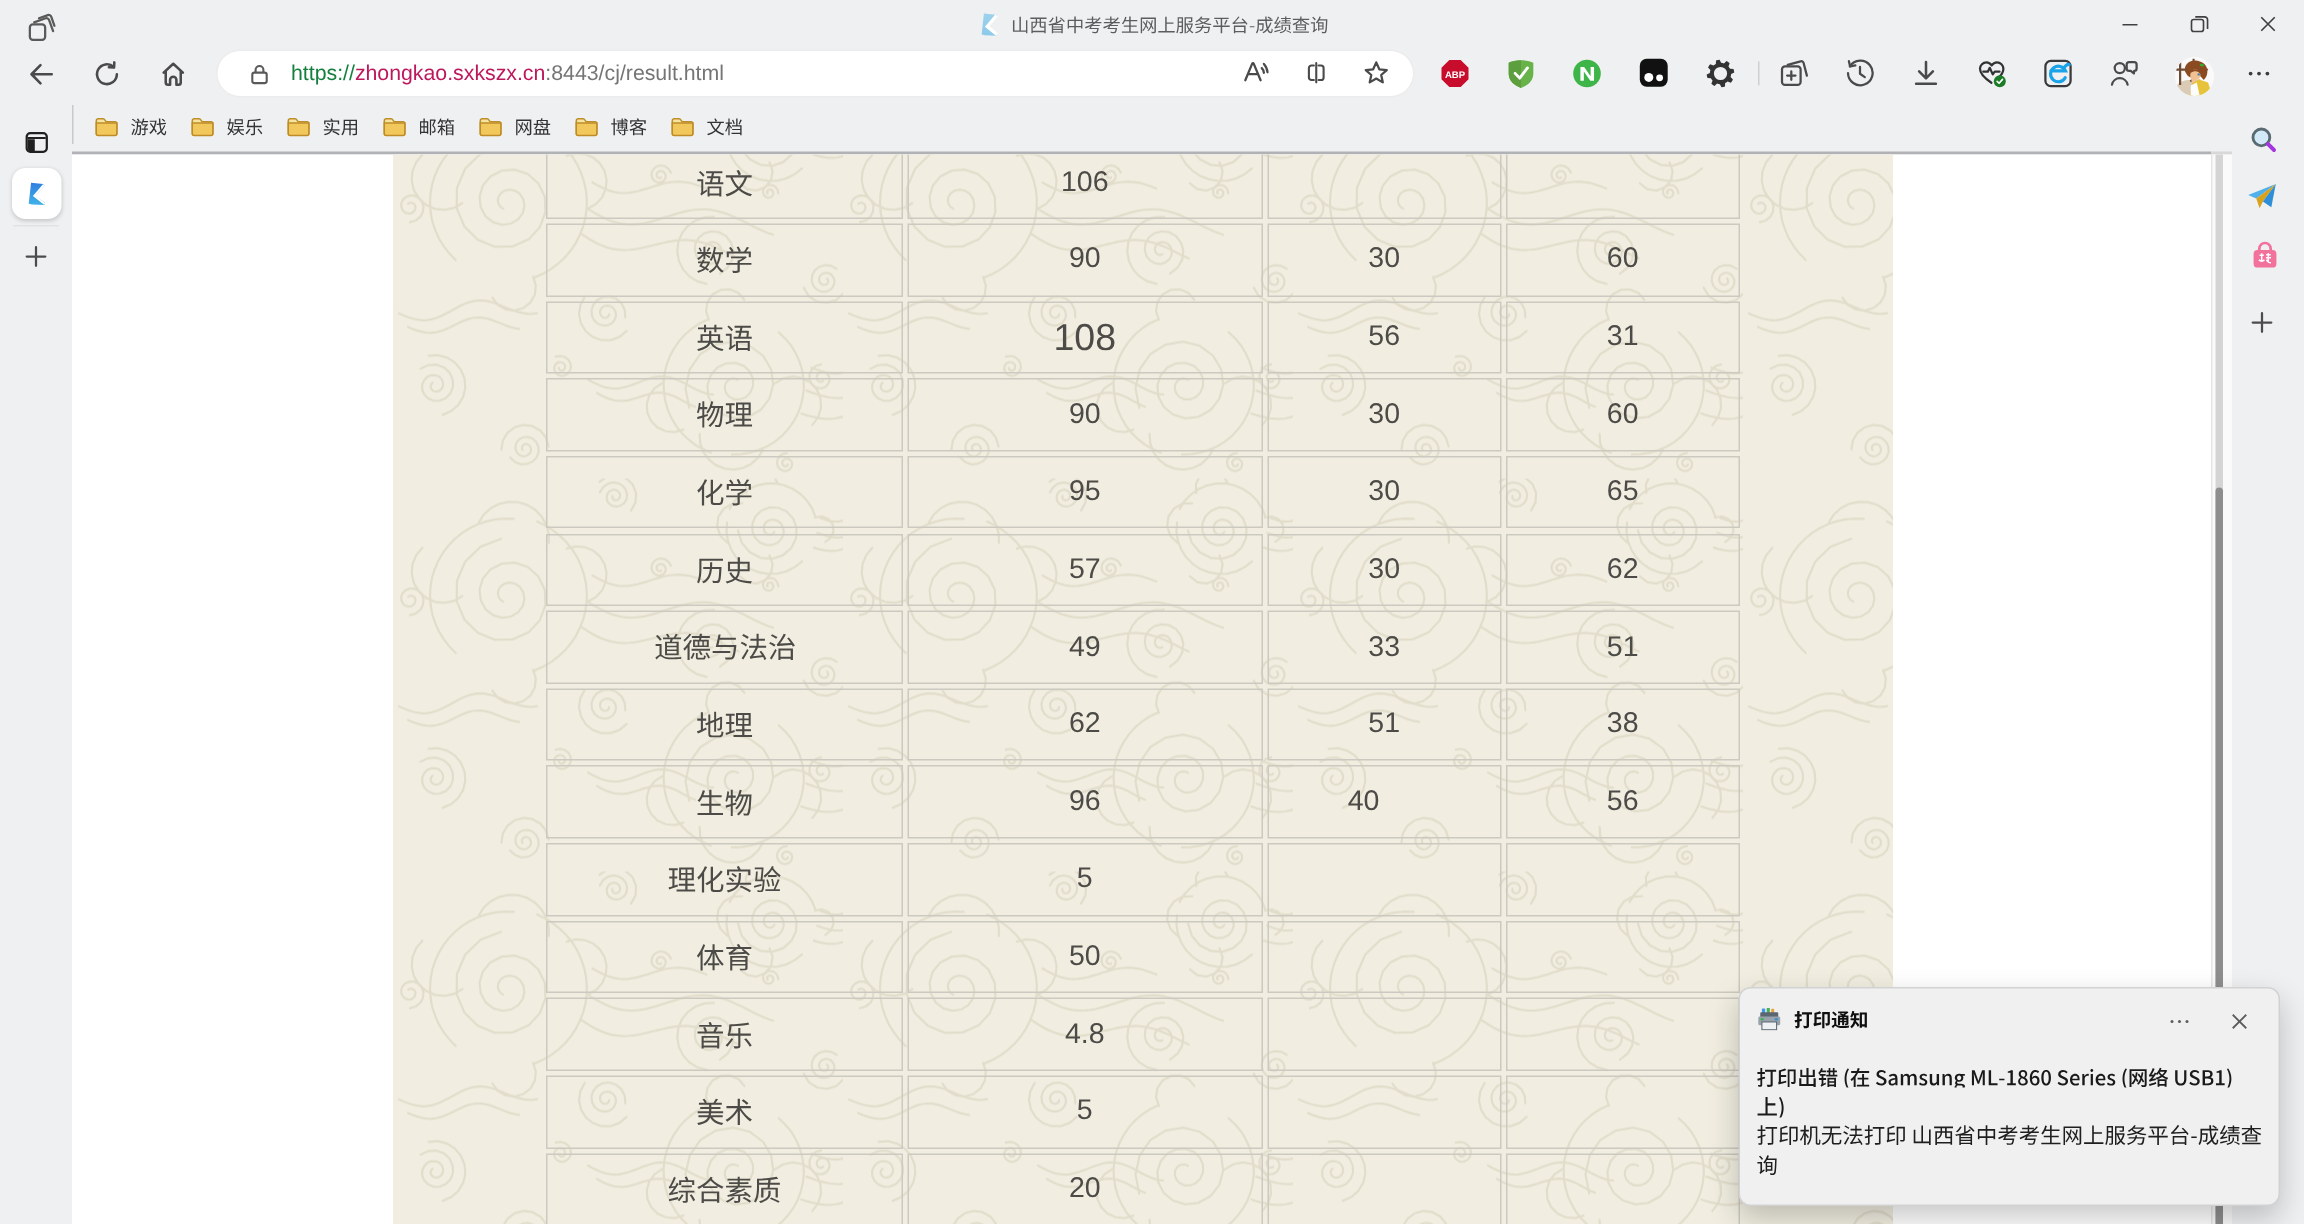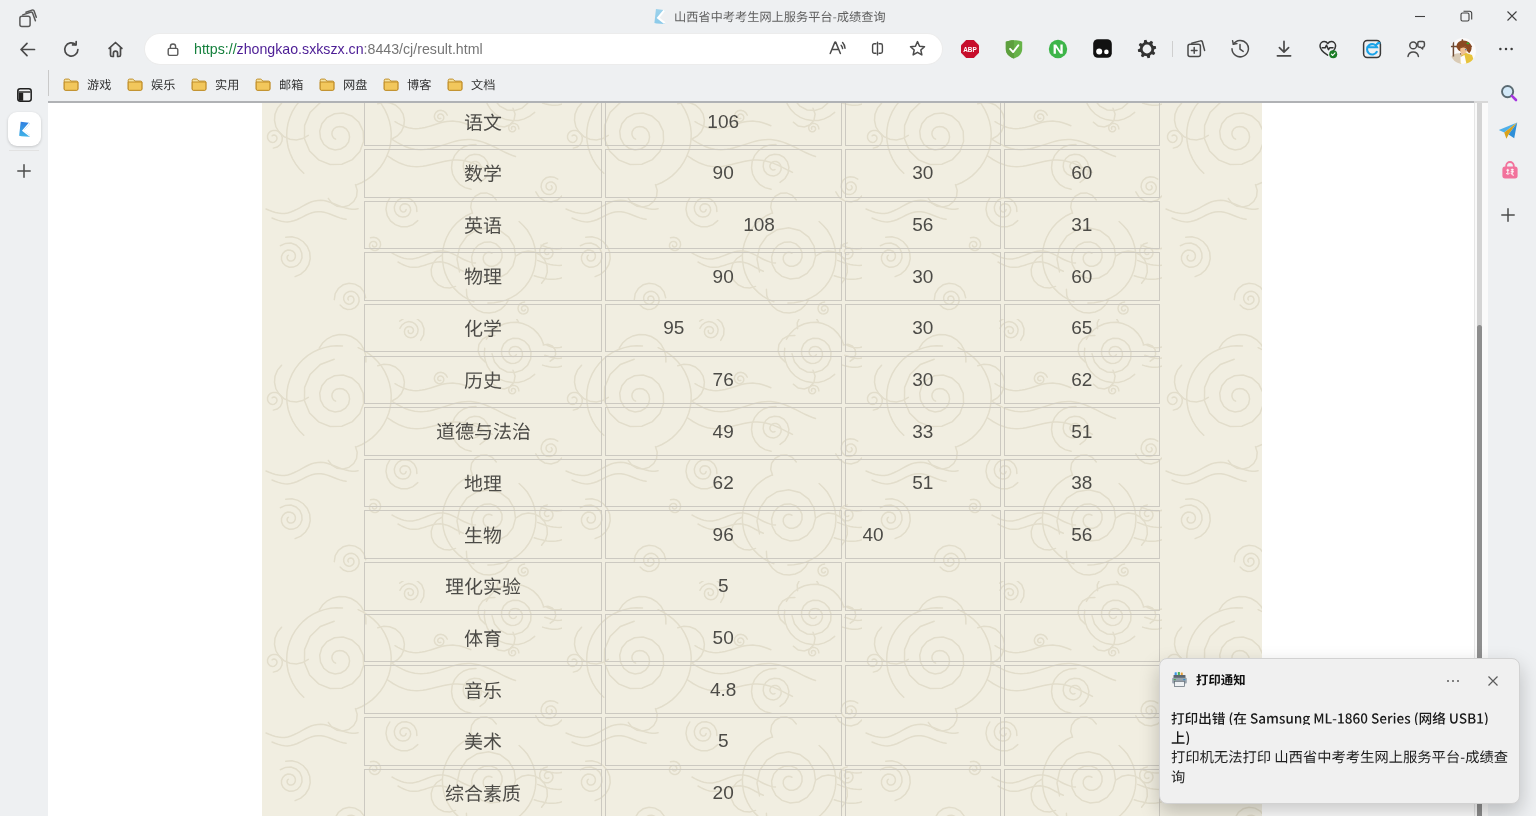--- a/index.html
+++ b/index.html
@@ -52,21 +52,21 @@
       <path d="M3.1,8.4 L9.5,2.5 L15.9,8.4 M4.5,7.2 V15 a1.5,1.5 0 0 0 1.5,1.5 h1.4 v-3.3 a2.1,2.1 0 0 1 4.2,0 v3.3 h1.4 a1.5,1.5 0 0 0 1.5,-1.5 V7.2"></path>
     </g>
   </svg>
 <div class="abs" style="left:145px;top:33.5px;width:797px;height:30px;background:#fff;border-radius:15px;box-shadow:0 0 0 1px #ececec"></div>
 <svg style="position:absolute;left:166px;top:41.5px;" width="14" height="15" viewBox="0 0 14 15">
     <g fill="none" stroke="#5a5a5a" stroke-width="1.4">
       <rect x="2.2" y="6.4" width="9.6" height="7" rx="1.4"></rect>
       <path d="M4.4,6.2 V4.6 a2.6,2.6 0 0 1 5.2,0 V6.2"></path>
     </g>
   </svg>
-<div class="abs" style="left:194px;top:33.5px;height:30px;line-height:30px;font-size:14.2px;"><span style="color:#15803d">https://</span><span style="color:#4c1d95">zhongkao.sxkszx.cn</span><span style="color:#757575">:8443/cj/result.html</span></div>
+<div class="abs" style="left:194px;top:33.5px;height:30px;line-height:30px;font-size:14.2px;"><span style="color:#15803d">https://</span><span style="color:#be185d">zhongkao.sxkszx.cn</span><span style="color:#757575">:8443/cj/result.html</span></div>
 <svg style="position:absolute;left:828px;top:39px;" width="19" height="19" viewBox="0 0 19 19">
     <g fill="none" stroke="#4a4a4a" stroke-width="1.5" stroke-linecap="round">
       <path d="M2.2,14.5 L6.8,3.4 a0.55,0.55 0 0 1 1,0 L12.4,14.5 M4.1,10.4 h6.6"></path>
       <path d="M14.6,3.6 a9,9 0 0 1 2.4,5.6"></path>
       <path d="M13.2,6.4 a5,5 0 0 1 1.4,3.2"></path>
     </g>
   </svg>
 <svg style="position:absolute;left:868px;top:39px;" width="19" height="19" viewBox="0 0 19 19">
     <g fill="none" stroke="#4a4a4a" stroke-width="1.4" stroke-linecap="round">
       <path d="M7.9,4.7 H6.3 a1.7,1.7 0 0 0 -1.7,1.7 v6.2 a1.7,1.7 0 0 0 1.7,1.7 h1.6 M11.1,4.7 h1.6 a1.7,1.7 0 0 1 1.7,1.7 v6.2 a1.7,1.7 0 0 1 -1.7,1.7 h-1.6 M9.5,3.1 V15.9"></path>
@@ -303,51 +303,51 @@
 <div class="abs" style="left:663.2px;top:56.8px;width:120px;height:28px;line-height:28px;text-align:center;font-size:19px;color:#4c4b47">90</div>
 <div class="abs" style="left:862.8px;top:56.8px;width:120px;height:28px;line-height:28px;text-align:center;font-size:19px;color:#4c4b47">30</div>
 <div class="abs" style="left:1021.8px;top:56.8px;width:120px;height:28px;line-height:28px;text-align:center;font-size:19px;color:#4c4b47">60</div>
 <div class="abs" style="left:364px;top:98.2px;width:236px;height:46.6px;border:1px solid #ccc9c1"></div>
 <div class="abs" style="left:604.5px;top:98.2px;width:235.5px;height:46.6px;border:1px solid #ccc9c1"></div>
 <div class="abs" style="left:844.5px;top:98.2px;width:154.5px;height:46.6px;border:1px solid #ccc9c1"></div>
 <div class="abs" style="left:1003.5px;top:98.2px;width:154.5px;height:46.6px;border:1px solid #ccc9c1"></div>
 <svg style="position:absolute;left:464.0px;top:112.3px;" width="38.0" height="20.3" viewBox="0 -17.48 38.0 20.33">
       <path fill="#4c4b47" d="M8.7 -11.9V-9.7H3.0V-5.3H1.1V-3.9H8.2C7.4 -2.2 5.5 -0.7 0.7 0.4C1 0.7 1.4 1.3 1.6 1.6C6.6 0.4 8.7 -1.4 9.6 -3.4C11.1 -0.7 13.7 0.9 17.5 1.6C17.7 1.2 18.1 0.6 18.4 0.3C14.7 -0.2 12.2 -1.6 10.8 -3.9H18.0V-5.3H16.1V-9.7H10.2V-11.9ZM4.4 -5.3V-8.5H8.7V-6.7C8.7 -6.2 8.7 -5.7 8.6 -5.3ZM14.6 -5.3H10.1C10.1 -5.7 10.2 -6.2 10.2 -6.6V-8.5H14.6ZM12.2 -16.0V-14.2H6.7V-16.0H5.3V-14.2H1.3V-12.9H5.3V-10.9H6.7V-12.9H12.2V-10.9H13.6V-12.9H17.6V-14.2H13.6V-16.0Z M20.9 -14.6C21.9 -13.7 23.1 -12.4 23.7 -11.6L24.7 -12.6C24.1 -13.4 22.8 -14.6 21.8 -15.4ZM26.4 -11.9V-10.6H28.9C28.7 -9.7 28.4 -8.8 28.2 -8.0H25.1V-6.7H37.2V-8.0H35.0C35.1 -9.2 35.3 -10.6 35.3 -11.8L34.3 -11.9L34.1 -11.9H30.6L31 -14.0H36.6V-15.3H25.7V-14.0H29.6L29.1 -11.9ZM29.7 -8 30.3 -10.6H33.9C33.8 -9.8 33.7 -8.9 33.6 -8.0ZM26.7 -5.1V1.5H28.0V0.8H34.5V1.5H35.9V-5.1ZM28 -0.5V-3.9H34.5V-0.5ZM22.5 0.9C22.8 0.6 23.3 0.2 26.5 -2.0C26.4 -2.3 26.2 -2.8 26.1 -3.2L23.8 -1.7V-10.0H19.9V-8.6H22.5V-1.7C22.5 -0.9 22.1 -0.5 21.8 -0.3C22.1 -0 22.4 0.6 22.5 0.9Z"></path>
     </svg>
-<div class="abs" style="left:699px;top:108.5px;width:120px;height:28px;line-height:28px;text-align:center;font-size:19px;color:#4c4b47">108</div>
+<div class="abs" style="left:624px;top:108.5px;width:120px;height:28px;line-height:28px;text-align:right;font-size:25px;color:#4c4b47">108</div>
 <div class="abs" style="left:862.8px;top:108.5px;width:120px;height:28px;line-height:28px;text-align:center;font-size:19px;color:#4c4b47">56</div>
 <div class="abs" style="left:1021.8px;top:108.5px;width:120px;height:28px;line-height:28px;text-align:center;font-size:19px;color:#4c4b47">31</div>
 <div class="abs" style="left:364px;top:149.8px;width:236px;height:46.6px;border:1px solid #ccc9c1"></div>
 <div class="abs" style="left:604.5px;top:149.8px;width:235.5px;height:46.6px;border:1px solid #ccc9c1"></div>
 <div class="abs" style="left:844.5px;top:149.8px;width:154.5px;height:46.6px;border:1px solid #ccc9c1"></div>
 <div class="abs" style="left:1003.5px;top:149.8px;width:154.5px;height:46.6px;border:1px solid #ccc9c1"></div>
 <svg style="position:absolute;left:464.0px;top:163.9px;" width="38.0" height="20.3" viewBox="0 -17.48 38.0 20.33">
       <path fill="#4c4b47" d="M10.1 -16.0C9.5 -13.1 8.4 -10.4 6.8 -8.6C7.1 -8.4 7.7 -8 7.9 -7.8C8.7 -8.8 9.4 -10 10.1 -11.4H11.7C10.8 -8.4 9.1 -5.2 7.1 -3.6C7.5 -3.4 8 -3 8.2 -2.8C10.3 -4.6 12.1 -8.2 12.9 -11.4H14.5C13.5 -6.6 11.5 -1.9 8.3 0.3C8.7 0.5 9.2 0.9 9.5 1.2C12.7 -1.3 14.8 -6.4 15.8 -11.4H16.6C16.3 -3.9 15.8 -1 15.2 -0.3C15 -0.1 14.8 -0 14.5 -0.0C14.2 -0 13.4 -0.1 12.5 -0.1C12.8 0.3 12.9 0.9 12.9 1.3C13.8 1.3 14.6 1.3 15.1 1.3C15.7 1.2 16.1 1.1 16.4 0.5C17.2 -0.4 17.6 -3.4 18 -12.0C18.1 -12.2 18.1 -12.8 18.1 -12.8H10.6C10.9 -13.7 11.2 -14.7 11.5 -15.7ZM1.9 -14.9C1.6 -12.5 1.3 -10.1 0.6 -8.5C0.9 -8.4 1.4 -8 1.6 -7.9C2 -8.6 2.2 -9.6 2.5 -10.7H4.2V-6.4C2.9 -6 1.6 -5.7 0.7 -5.4L1 -4.0L4.2 -5.0V1.5H5.5V-5.5L7.9 -6.2L7.8 -7.5L5.5 -6.8V-10.7H7.5V-12.1H5.5V-15.9H4.2V-12.1H2.7C2.9 -12.9 3 -13.8 3.1 -14.7Z M28 -10.3H31.0V-7.8H28.0ZM32.2 -10.3H35.1V-7.8H32.2ZM28 -13.8H31.0V-11.4H28.0ZM32.2 -13.8H35.1V-11.4H32.2ZM25 -0.4V0.9H37.4V-0.4H32.3V-3.0H36.7V-4.3H32.3V-6.6H36.5V-15.1H26.7V-6.6H30.8V-4.3H26.5V-3.0H30.8V-0.4ZM19.7 -1.9 20 -0.5C21.7 -1 23.9 -1.7 25.9 -2.4L25.7 -3.8L23.6 -3.1V-7.8H25.5V-9.2H23.6V-13.3H25.8V-14.7H19.9V-13.3H22.2V-9.2H20.1V-7.8H22.2V-2.7C21.3 -2.4 20.4 -2.1 19.7 -1.9Z"></path>
     </svg>
 <div class="abs" style="left:663.2px;top:160.1px;width:120px;height:28px;line-height:28px;text-align:center;font-size:19px;color:#4c4b47">90</div>
 <div class="abs" style="left:862.8px;top:160.1px;width:120px;height:28px;line-height:28px;text-align:center;font-size:19px;color:#4c4b47">30</div>
 <div class="abs" style="left:1021.8px;top:160.1px;width:120px;height:28px;line-height:28px;text-align:center;font-size:19px;color:#4c4b47">60</div>
 <div class="abs" style="left:364px;top:201.4px;width:236px;height:46.6px;border:1px solid #ccc9c1"></div>
 <div class="abs" style="left:604.5px;top:201.4px;width:235.5px;height:46.6px;border:1px solid #ccc9c1"></div>
 <div class="abs" style="left:844.5px;top:201.4px;width:154.5px;height:46.6px;border:1px solid #ccc9c1"></div>
 <div class="abs" style="left:1003.5px;top:201.4px;width:154.5px;height:46.6px;border:1px solid #ccc9c1"></div>
 <svg style="position:absolute;left:464.0px;top:215.6px;" width="38.0" height="20.3" viewBox="0 -17.48 38.0 20.33">
       <path fill="#4c4b47" d="M16.5 -13.2C15.1 -11.2 13.3 -9.3 11.3 -7.7V-15.6H9.8V-6.6C8.6 -5.7 7.3 -5 6.1 -4.4C6.5 -4.1 6.9 -3.6 7.2 -3.3C8 -3.7 8.9 -4.3 9.8 -4.8V-1.5C9.8 0.6 10.4 1.2 12.3 1.2C12.7 1.2 15.2 1.2 15.7 1.2C17.7 1.2 18.1 -0.1 18.3 -3.6C17.8 -3.7 17.2 -4 16.9 -4.3C16.7 -1.1 16.6 -0.2 15.6 -0.2C15 -0.2 12.9 -0.2 12.4 -0.2C11.5 -0.2 11.3 -0.5 11.3 -1.5V-5.9C13.8 -7.7 16.1 -9.8 17.8 -12.3ZM5.9 -16.0C4.8 -13.1 2.9 -10.2 0.8 -8.4C1.1 -8.1 1.6 -7.3 1.7 -7.0C2.5 -7.7 3.2 -8.6 3.9 -9.5V1.5H5.4V-11.8C6.2 -13 6.8 -14.2 7.4 -15.5Z M27.7 -6.6V-5.2H20.1V-3.9H27.7V-0.3C27.7 0 27.6 0.1 27.3 0.1C26.9 0.2 25.6 0.2 24.1 0.1C24.4 0.5 24.6 1.1 24.7 1.5C26.5 1.5 27.5 1.5 28.3 1.2C29 1 29.2 0.6 29.2 -0.2V-3.9H37.0V-5.2H29.2V-6.0C30.9 -6.7 32.7 -7.8 33.9 -8.9L33 -9.6L32.7 -9.5H23.3V-8.3H31.1C30.1 -7.6 28.9 -7 27.7 -6.6ZM27.1 -15.7C27.6 -14.8 28.2 -13.6 28.5 -12.8H24.3L25 -13.2C24.7 -13.9 23.9 -15 23.2 -15.8L22 -15.2C22.6 -14.5 23.3 -13.5 23.7 -12.8H20.5V-9.0H21.9V-11.5H35.2V-9.0H36.6V-12.8H33.5C34.1 -13.6 34.8 -14.5 35.4 -15.4L33.9 -15.8C33.5 -14.9 32.7 -13.7 32 -12.8H28.9L29.9 -13.2C29.6 -14 29 -15.2 28.3 -16.1Z"></path>
     </svg>
-<div class="abs" style="left:663.2px;top:211.7px;width:120px;height:28px;line-height:28px;font-size:19px;color:#4c4b47">95</div>
+<div class="abs" style="left:663.2px;top:211.7px;width:120px;height:28px;line-height:28px;text-align:center;font-size:19px;color:#4c4b47">95</div>
 <div class="abs" style="left:862.8px;top:211.7px;width:120px;height:28px;line-height:28px;text-align:center;font-size:19px;color:#4c4b47">30</div>
 <div class="abs" style="left:1021.8px;top:211.7px;width:120px;height:28px;line-height:28px;text-align:center;font-size:19px;color:#4c4b47">65</div>
 <div class="abs" style="left:364px;top:253.1px;width:236px;height:46.6px;border:1px solid #ccc9c1"></div>
 <div class="abs" style="left:604.5px;top:253.1px;width:235.5px;height:46.6px;border:1px solid #ccc9c1"></div>
 <div class="abs" style="left:844.5px;top:253.1px;width:154.5px;height:46.6px;border:1px solid #ccc9c1"></div>
 <div class="abs" style="left:1003.5px;top:253.1px;width:154.5px;height:46.6px;border:1px solid #ccc9c1"></div>
 <svg style="position:absolute;left:464.0px;top:267.2px;" width="38.0" height="20.3" viewBox="0 -17.48 38.0 20.33">
       <path fill="#4c4b47" d="M2.2 -15.0V-9.0C2.2 -6.1 2.1 -2.1 0.7 0.7C1 0.8 1.7 1.2 1.9 1.5C3.4 -1.5 3.6 -5.9 3.6 -9.0V-13.7H18.0V-15.0ZM9.4 -12.7C9.4 -11.6 9.3 -10.5 9.3 -9.5H4.8V-8.2H9.2C8.8 -4.4 7.7 -1.4 4 0.4C4.4 0.6 4.8 1.1 5 1.4C8.9 -0.6 10.2 -4 10.6 -8.2H15.5C15.3 -3 15 -0.9 14.4 -0.4C14.2 -0.2 14 -0.1 13.6 -0.1C13.2 -0.1 12 -0.2 10.8 -0.3C11.1 0.1 11.2 0.7 11.3 1.2C12.4 1.2 13.6 1.3 14.2 1.2C14.9 1.1 15.3 1 15.7 0.5C16.4 -0.2 16.7 -2.6 17 -8.9C17 -9 17 -9.5 17 -9.5H10.7C10.8 -10.5 10.8 -11.6 10.8 -12.7Z M22.7 -11.6H27.8V-8.0H22.7ZM29.3 -11.6H34.4V-8.0H29.3ZM23.5 -6 22.2 -5.5C23 -3.9 23.9 -2.7 25.1 -1.7C23.9 -0.9 22.2 -0.3 19.8 0.2C20.1 0.6 20.5 1.2 20.7 1.5C23.2 0.9 25 0.1 26.3 -0.9C28.8 0.7 32.2 1.2 36.7 1.5C36.7 1 37 0.4 37.3 0.0C33 -0.2 29.8 -0.6 27.4 -1.8C28.7 -3.3 29.1 -4.9 29.2 -6.7H35.8V-13.0H29.3V-15.9H27.8V-13.0H21.3V-6.7H27.8C27.7 -5.2 27.3 -3.8 26.2 -2.6C25.1 -3.5 24.2 -4.6 23.5 -6.0Z"></path>
     </svg>
-<div class="abs" style="left:663.2px;top:263.4px;width:120px;height:28px;line-height:28px;text-align:center;font-size:19px;color:#4c4b47">76</div>
+<div class="abs" style="left:663.2px;top:263.4px;width:120px;height:28px;line-height:28px;text-align:center;font-size:19px;color:#4c4b47">57</div>
 <div class="abs" style="left:862.8px;top:263.4px;width:120px;height:28px;line-height:28px;text-align:center;font-size:19px;color:#4c4b47">30</div>
 <div class="abs" style="left:1021.8px;top:263.4px;width:120px;height:28px;line-height:28px;text-align:center;font-size:19px;color:#4c4b47">62</div>
 <div class="abs" style="left:364px;top:304.7px;width:236px;height:46.6px;border:1px solid #ccc9c1"></div>
 <div class="abs" style="left:604.5px;top:304.7px;width:235.5px;height:46.6px;border:1px solid #ccc9c1"></div>
 <div class="abs" style="left:844.5px;top:304.7px;width:154.5px;height:46.6px;border:1px solid #ccc9c1"></div>
 <div class="abs" style="left:1003.5px;top:304.7px;width:154.5px;height:46.6px;border:1px solid #ccc9c1"></div>
 <svg style="position:absolute;left:435.5px;top:318.8px;" width="95.0" height="20.3" viewBox="0 -17.48 95.0 20.33">
       <path fill="#4c4b47" d="M1.2 -14.5C2.2 -13.6 3.4 -12.2 3.9 -11.3L5.1 -12.1C4.5 -13 3.3 -14.3 2.3 -15.2ZM8.6 -7.0H15.0V-5.4H8.6ZM8.6 -4.4H15.0V-2.8H8.6ZM8.6 -9.6H15.0V-8.0H8.6ZM7.3 -10.7V-1.7H16.4V-10.7H11.9C12.1 -11.1 12.3 -11.7 12.5 -12.3H18.0V-13.5H14.4C14.9 -14.1 15.4 -14.8 15.8 -15.5L14.4 -16.0C14.1 -15.2 13.5 -14.2 13 -13.5H9.4L10.4 -13.9C10.2 -14.5 9.6 -15.4 9 -16.0L7.9 -15.5C8.4 -14.9 8.9 -14 9.1 -13.5H5.9V-12.3H10.9C10.8 -11.7 10.7 -11.2 10.5 -10.7ZM5 -9.2H1.0V-7.8H3.6V-1.9C2.8 -1.6 1.8 -0.8 0.8 0.1L1.7 1.3C2.7 0.1 3.6 -0.9 4.3 -0.9C4.8 -0.9 5.3 -0.3 6.2 0.1C7.5 0.9 9.1 1.1 11.3 1.1C13.2 1.1 16.5 1 17.9 0.9C17.9 0.5 18.1 -0.2 18.3 -0.5C16.4 -0.3 13.6 -0.2 11.4 -0.2C9.3 -0.2 7.7 -0.3 6.5 -1.0C5.8 -1.4 5.4 -1.7 5 -1.9Z M25 -5.9V-4.7H37.3V-5.9ZM29.8 -4.2C30.3 -3.4 30.9 -2.4 31.2 -1.7L32.3 -2.2C32 -2.8 31.4 -3.8 30.9 -4.6ZM27.9 -3.2V-0.3C27.9 0.9 28.3 1.3 29.8 1.3C30.2 1.3 32.3 1.3 32.7 1.3C34 1.3 34.3 0.8 34.5 -1.2C34.1 -1.3 33.6 -1.5 33.3 -1.7C33.2 -0.1 33.2 0.1 32.5 0.1C32.1 0.1 30.3 0.1 30 0.1C29.2 0.1 29.1 0.1 29.1 -0.4V-3.2ZM26 -3.3C25.6 -2.2 25 -0.7 24.3 0.2L25.4 0.8C26.2 -0.2 26.7 -1.7 27.1 -2.9ZM34.3 -3.1C35 -1.9 35.8 -0.4 36.1 0.6L37.3 0.1C36.9 -0.9 36.1 -2.4 35.3 -3.5ZM33.2 -10.8H35.2V-8.2H33.2ZM30.2 -10.8H32.2V-8.2H30.2ZM27.2 -10.8H29.1V-8.2H27.2ZM23.6 -16.0C22.7 -14.6 21 -12.9 19.6 -11.8C19.9 -11.5 20.2 -10.9 20.4 -10.6C21.9 -11.9 23.7 -13.8 24.9 -15.4ZM30.5 -16 30.3 -14.4H25.2V-13.2H30.2L30 -11.9H26.0V-7.1H36.5V-11.9H31.3L31.6 -13.2H37.2V-14.4H31.8L32 -15.9ZM24 -11.8C22.9 -9.7 21.2 -7.4 19.5 -6.0C19.8 -5.6 20.2 -5 20.4 -4.7C21 -5.3 21.7 -6 22.3 -6.9V1.5H23.7V-8.7C24.3 -9.6 24.8 -10.5 25.3 -11.4Z M39.1 -4.5V-3.2H50.9V-4.5ZM43 -15.5C42.5 -12.9 41.7 -9.3 41.1 -7.2L42.3 -7.2H42.6H53.3C52.9 -2.9 52.4 -0.9 51.7 -0.3C51.5 -0.1 51.2 -0.1 50.7 -0.1C50.2 -0.1 48.7 -0.1 47.2 -0.2C47.5 0.2 47.7 0.8 47.7 1.2C49.1 1.3 50.4 1.3 51.1 1.3C51.9 1.2 52.4 1.1 52.9 0.6C53.8 -0.2 54.3 -2.4 54.9 -7.8C54.9 -8.1 54.9 -8.5 54.9 -8.5H43.0C43.2 -9.6 43.5 -10.8 43.7 -12.0H54.6V-13.3H44.0L44.4 -15.4Z M58.8 -14.7C60.1 -14.2 61.6 -13.2 62.4 -12.6L63.2 -13.8C62.4 -14.4 60.8 -15.3 59.6 -15.8ZM57.8 -9.6C59 -9 60.6 -8.1 61.3 -7.5L62.1 -8.7C61.3 -9.3 59.8 -10.1 58.6 -10.6ZM58.4 0.3 59.6 1.3C60.8 -0.5 62.1 -2.9 63.1 -4.9L62.1 -5.8C61 -3.7 59.5 -1.2 58.4 0.3ZM64.3 0.9C64.8 0.6 65.6 0.5 72.8 -0.4C73.1 0.3 73.4 1 73.6 1.5L74.9 0.9C74.3 -0.6 72.9 -2.9 71.5 -4.6L70.4 -4.0C70.9 -3.3 71.5 -2.4 72.1 -1.6L66 -0.9C67.2 -2.5 68.4 -4.5 69.4 -6.6H74.8V-7.9H69.8V-11.3H74.0V-12.7H69.8V-16.0H68.4V-12.7H64.3V-11.3H68.4V-7.9H63.4V-6.6H67.7C66.7 -4.4 65.5 -2.4 65.1 -1.8C64.6 -1.1 64.2 -0.7 63.8 -0.6C64 -0.2 64.3 0.6 64.3 0.9Z M78 -14.7C79.2 -14.1 80.8 -13.2 81.5 -12.6L82.4 -13.8C81.5 -14.3 79.9 -15.2 78.8 -15.7ZM76.8 -9.5C78 -8.9 79.5 -8 80.3 -7.4L81.1 -8.6C80.3 -9.2 78.7 -10 77.6 -10.5ZM77.3 0.3 78.5 1.3C79.6 -0.5 80.9 -2.9 81.9 -4.9L80.9 -5.8C79.8 -3.7 78.3 -1.2 77.3 0.3ZM83 -6.1V1.5H84.4V0.7H91.2V1.5H92.7V-6.1ZM84.4 -0.6V-4.8H91.2V-0.6ZM82.3 -7.7C82.9 -7.9 83.8 -8 92 -8.5C92.3 -8.1 92.5 -7.7 92.7 -7.3L94 -8.1C93.2 -9.6 91.5 -11.8 90 -13.5L88.8 -12.9C89.6 -12 90.5 -10.8 91.2 -9.8L84.1 -9.4C85.5 -11.1 86.8 -13.3 88 -15.5L86.5 -16.0C85.4 -13.5 83.7 -10.9 83.1 -10.3C82.7 -9.6 82.2 -9.1 81.9 -9.0C82 -8.6 82.3 -8 82.3 -7.7Z"></path>
     </svg>
 <div class="abs" style="left:663.2px;top:315.0px;width:120px;height:28px;line-height:28px;text-align:center;font-size:19px;color:#4c4b47">49</div>
@@ -364,21 +364,21 @@
 <div class="abs" style="left:862.8px;top:366.6px;width:120px;height:28px;line-height:28px;text-align:center;font-size:19px;color:#4c4b47">51</div>
 <div class="abs" style="left:1021.8px;top:366.6px;width:120px;height:28px;line-height:28px;text-align:center;font-size:19px;color:#4c4b47">38</div>
 <div class="abs" style="left:364px;top:407.9px;width:236px;height:46.6px;border:1px solid #ccc9c1"></div>
 <div class="abs" style="left:604.5px;top:407.9px;width:235.5px;height:46.6px;border:1px solid #ccc9c1"></div>
 <div class="abs" style="left:844.5px;top:407.9px;width:154.5px;height:46.6px;border:1px solid #ccc9c1"></div>
 <div class="abs" style="left:1003.5px;top:407.9px;width:154.5px;height:46.6px;border:1px solid #ccc9c1"></div>
 <svg style="position:absolute;left:464.0px;top:422.1px;" width="38.0" height="20.3" viewBox="0 -17.48 38.0 20.33">
       <path fill="#4c4b47" d="M4.5 -15.7C3.8 -12.9 2.6 -10.3 1 -8.6C1.4 -8.4 2 -8 2.3 -7.8C3 -8.6 3.7 -9.7 4.3 -10.9H8.8V-6.7H3.1V-5.3H8.8V-0.5H1.0V0.9H18.0V-0.5H10.3V-5.3H16.4V-6.7H10.3V-10.9H17.1V-12.3H10.3V-16.0H8.8V-12.3H4.9C5.3 -13.2 5.7 -14.3 6 -15.3Z M29.1 -16.0C28.5 -13.1 27.4 -10.4 25.8 -8.6C26.1 -8.4 26.7 -8 26.9 -7.8C27.7 -8.8 28.4 -10 29.1 -11.4H30.7C29.8 -8.4 28.1 -5.2 26.1 -3.6C26.5 -3.4 27 -3 27.2 -2.8C29.3 -4.6 31.1 -8.2 31.9 -11.4H33.5C32.5 -6.6 30.5 -1.9 27.3 0.3C27.7 0.5 28.2 0.9 28.5 1.2C31.7 -1.3 33.8 -6.4 34.8 -11.4H35.6C35.3 -3.9 34.8 -1 34.2 -0.3C34 -0.1 33.8 -0 33.5 -0.0C33.2 -0 32.4 -0.1 31.5 -0.1C31.8 0.3 31.9 0.9 31.9 1.3C32.8 1.3 33.6 1.3 34.1 1.3C34.7 1.2 35.1 1.1 35.4 0.5C36.2 -0.4 36.6 -3.4 37 -12.0C37 -12.2 37.1 -12.8 37.1 -12.8H29.6C29.9 -13.7 30.2 -14.7 30.5 -15.7ZM20.9 -14.9C20.6 -12.5 20.3 -10.1 19.6 -8.5C19.9 -8.4 20.4 -8 20.6 -7.9C21 -8.6 21.2 -9.6 21.5 -10.7H23.2V-6.4C21.9 -6 20.6 -5.7 19.7 -5.4L20 -4.0L23.2 -5.0V1.5H24.5V-5.5L26.9 -6.2L26.8 -7.5L24.5 -6.8V-10.7H26.5V-12.1H24.5V-15.9H23.2V-12.1H21.7C21.9 -12.9 22 -13.8 22.1 -14.7Z"></path>
     </svg>
 <div class="abs" style="left:663.2px;top:418.2px;width:120px;height:28px;line-height:28px;text-align:center;font-size:19px;color:#4c4b47">96</div>
-<div class="abs" style="left:813px;top:418.2px;width:120px;height:28px;line-height:28px;text-align:center;font-size:19px;color:#4c4b47">40</div>
+<div class="abs" style="left:849px;top:418.2px;width:120px;height:28px;line-height:28px;text-align:center;font-size:19px;color:#4c4b47">40</div>
 <div class="abs" style="left:1021.8px;top:418.2px;width:120px;height:28px;line-height:28px;text-align:center;font-size:19px;color:#4c4b47">56</div>
 <div class="abs" style="left:364px;top:459.6px;width:236px;height:46.6px;border:1px solid #ccc9c1"></div>
 <div class="abs" style="left:604.5px;top:459.6px;width:235.5px;height:46.6px;border:1px solid #ccc9c1"></div>
 <div class="abs" style="left:844.5px;top:459.6px;width:154.5px;height:46.6px;border:1px solid #ccc9c1"></div>
 <div class="abs" style="left:1003.5px;top:459.6px;width:154.5px;height:46.6px;border:1px solid #ccc9c1"></div>
 <svg style="position:absolute;left:445.0px;top:473.7px;" width="76.0" height="20.3" viewBox="0 -17.48 76.0 20.33">
       <path fill="#4c4b47" d="M9 -10.3H12.0V-7.8H9.0ZM13.2 -10.3H16.1V-7.8H13.2ZM9 -13.8H12.0V-11.4H9.0ZM13.2 -13.8H16.1V-11.4H13.2ZM6 -0.4V0.9H18.4V-0.4H13.3V-3.0H17.7V-4.3H13.3V-6.6H17.5V-15.1H7.7V-6.6H11.8V-4.3H7.5V-3.0H11.8V-0.4ZM0.7 -1.9 1 -0.5C2.7 -1 4.9 -1.7 6.9 -2.4L6.7 -3.8L4.6 -3.1V-7.8H6.5V-9.2H4.6V-13.3H6.8V-14.7H0.9V-13.3H3.2V-9.2H1.1V-7.8H3.2V-2.7C2.3 -2.4 1.4 -2.1 0.7 -1.9Z M35.5 -13.2C34.1 -11.2 32.3 -9.3 30.3 -7.7V-15.6H28.8V-6.6C27.6 -5.7 26.3 -5 25.1 -4.4C25.5 -4.1 25.9 -3.6 26.2 -3.3C27 -3.7 27.9 -4.3 28.8 -4.8V-1.5C28.8 0.6 29.4 1.2 31.3 1.2C31.7 1.2 34.2 1.2 34.7 1.2C36.7 1.2 37.1 -0.1 37.3 -3.6C36.8 -3.7 36.2 -4 35.9 -4.3C35.7 -1.1 35.6 -0.2 34.6 -0.2C34 -0.2 31.9 -0.2 31.4 -0.2C30.5 -0.2 30.3 -0.5 30.3 -1.5V-5.9C32.8 -7.7 35.1 -9.8 36.8 -12.3ZM24.9 -16.0C23.8 -13.1 21.9 -10.2 19.8 -8.4C20.1 -8.1 20.6 -7.3 20.7 -7.0C21.5 -7.7 22.2 -8.6 22.9 -9.5V1.5H24.4V-11.8C25.2 -13 25.8 -14.2 26.4 -15.5Z M48.2 -2.0C50.7 -1.1 53.3 0.2 54.8 1.4L55.7 0.3C54.1 -0.8 51.5 -2.1 48.9 -3.1ZM42.6 -10.6C43.6 -10 44.8 -9 45.4 -8.4L46.3 -9.4C45.7 -10.1 44.4 -10.9 43.4 -11.5ZM40.7 -7.6C41.7 -7 43 -6.1 43.6 -5.4L44.5 -6.5C43.9 -7.1 42.6 -8 41.5 -8.6ZM39.7 -13.8V-9.9H41.1V-12.5H53.8V-9.9H55.3V-13.8H48.8C48.5 -14.5 48 -15.4 47.6 -16.1L46.2 -15.7C46.5 -15.1 46.9 -14.4 47.1 -13.8ZM39.3 -4.9V-3.6H46.2C45.1 -1.8 43.2 -0.6 39.5 0.2C39.8 0.5 40.2 1.1 40.4 1.5C44.6 0.5 46.8 -1.2 47.8 -3.6H55.8V-4.9H48.3C48.8 -6.7 49 -8.9 49 -11.5H47.6C47.5 -8.8 47.4 -6.6 46.8 -4.9Z M57.6 -2.8 57.9 -1.6C59.3 -2 61.1 -2.5 62.8 -3.0L62.6 -4.1C60.8 -3.6 58.9 -3.1 57.6 -2.8ZM67.1 -10.1V-8.8H72.8V-10.1ZM65.9 -6.9C66.4 -5.4 66.9 -3.5 67.1 -2.3L68.3 -2.6C68.1 -3.9 67.5 -5.7 67 -7.1ZM69.2 -7.4C69.6 -5.9 69.9 -4 70 -2.8L71.2 -3.0C71.1 -4.2 70.7 -6.1 70.3 -7.5ZM59 -12.5C58.9 -10.4 58.7 -7.6 58.4 -5.9H63.5C63.3 -2 63 -0.5 62.6 -0.0C62.4 0.2 62.2 0.2 61.9 0.2C61.6 0.2 60.7 0.2 59.8 0.1C60 0.4 60.1 0.9 60.1 1.3C61 1.3 61.9 1.3 62.4 1.3C63 1.3 63.3 1.1 63.6 0.7C64.3 0.1 64.5 -1.7 64.8 -6.5C64.8 -6.7 64.9 -7.1 64.9 -7.1L63.6 -7.1H63.4C63.6 -9.1 63.9 -12.5 64.1 -15.1H58.2V-13.9H62.8C62.6 -11.6 62.4 -8.9 62.1 -7.1H59.8C60 -8.7 60.1 -10.7 60.2 -12.4ZM69.7 -16.1C68.5 -13.4 66.4 -11.1 64.1 -9.7C64.4 -9.4 64.8 -8.8 65 -8.5C66.8 -9.8 68.5 -11.6 69.8 -13.6C71.1 -11.8 73.1 -9.8 74.8 -8.6C74.9 -8.9 75.3 -9.6 75.5 -9.9C73.7 -11 71.7 -13 70.5 -14.8L70.9 -15.7ZM65.3 -0.7V0.6H75.0V-0.7H72.0C73 -2.4 74 -4.9 74.8 -6.9L73.5 -7.3C72.9 -5.3 71.7 -2.4 70.8 -0.7Z"></path>
     </svg>
 <div class="abs" style="left:663.2px;top:469.9px;width:120px;height:28px;line-height:28px;text-align:center;font-size:19px;color:#4c4b47">5</div>
 <div class="abs" style="left:364px;top:511.2px;width:236px;height:46.6px;border:1px solid #ccc9c1"></div>

